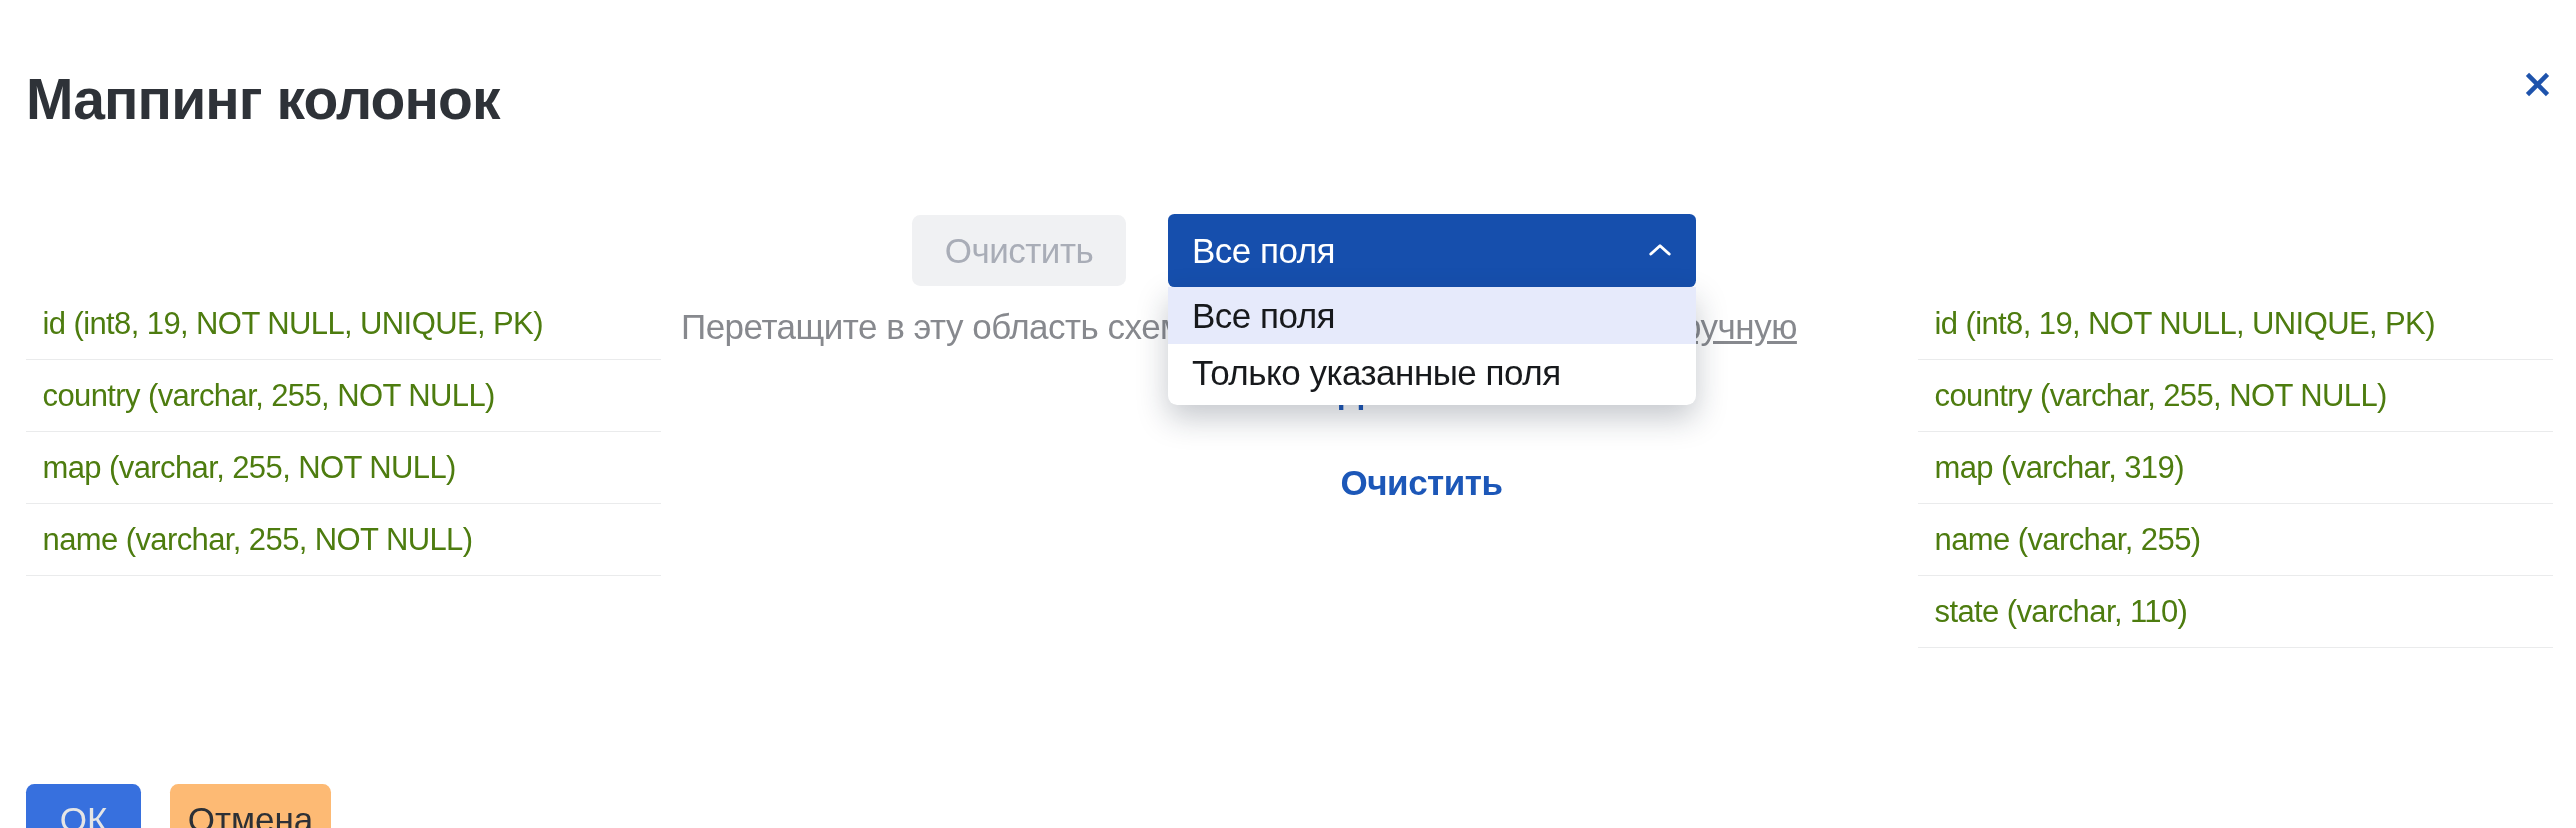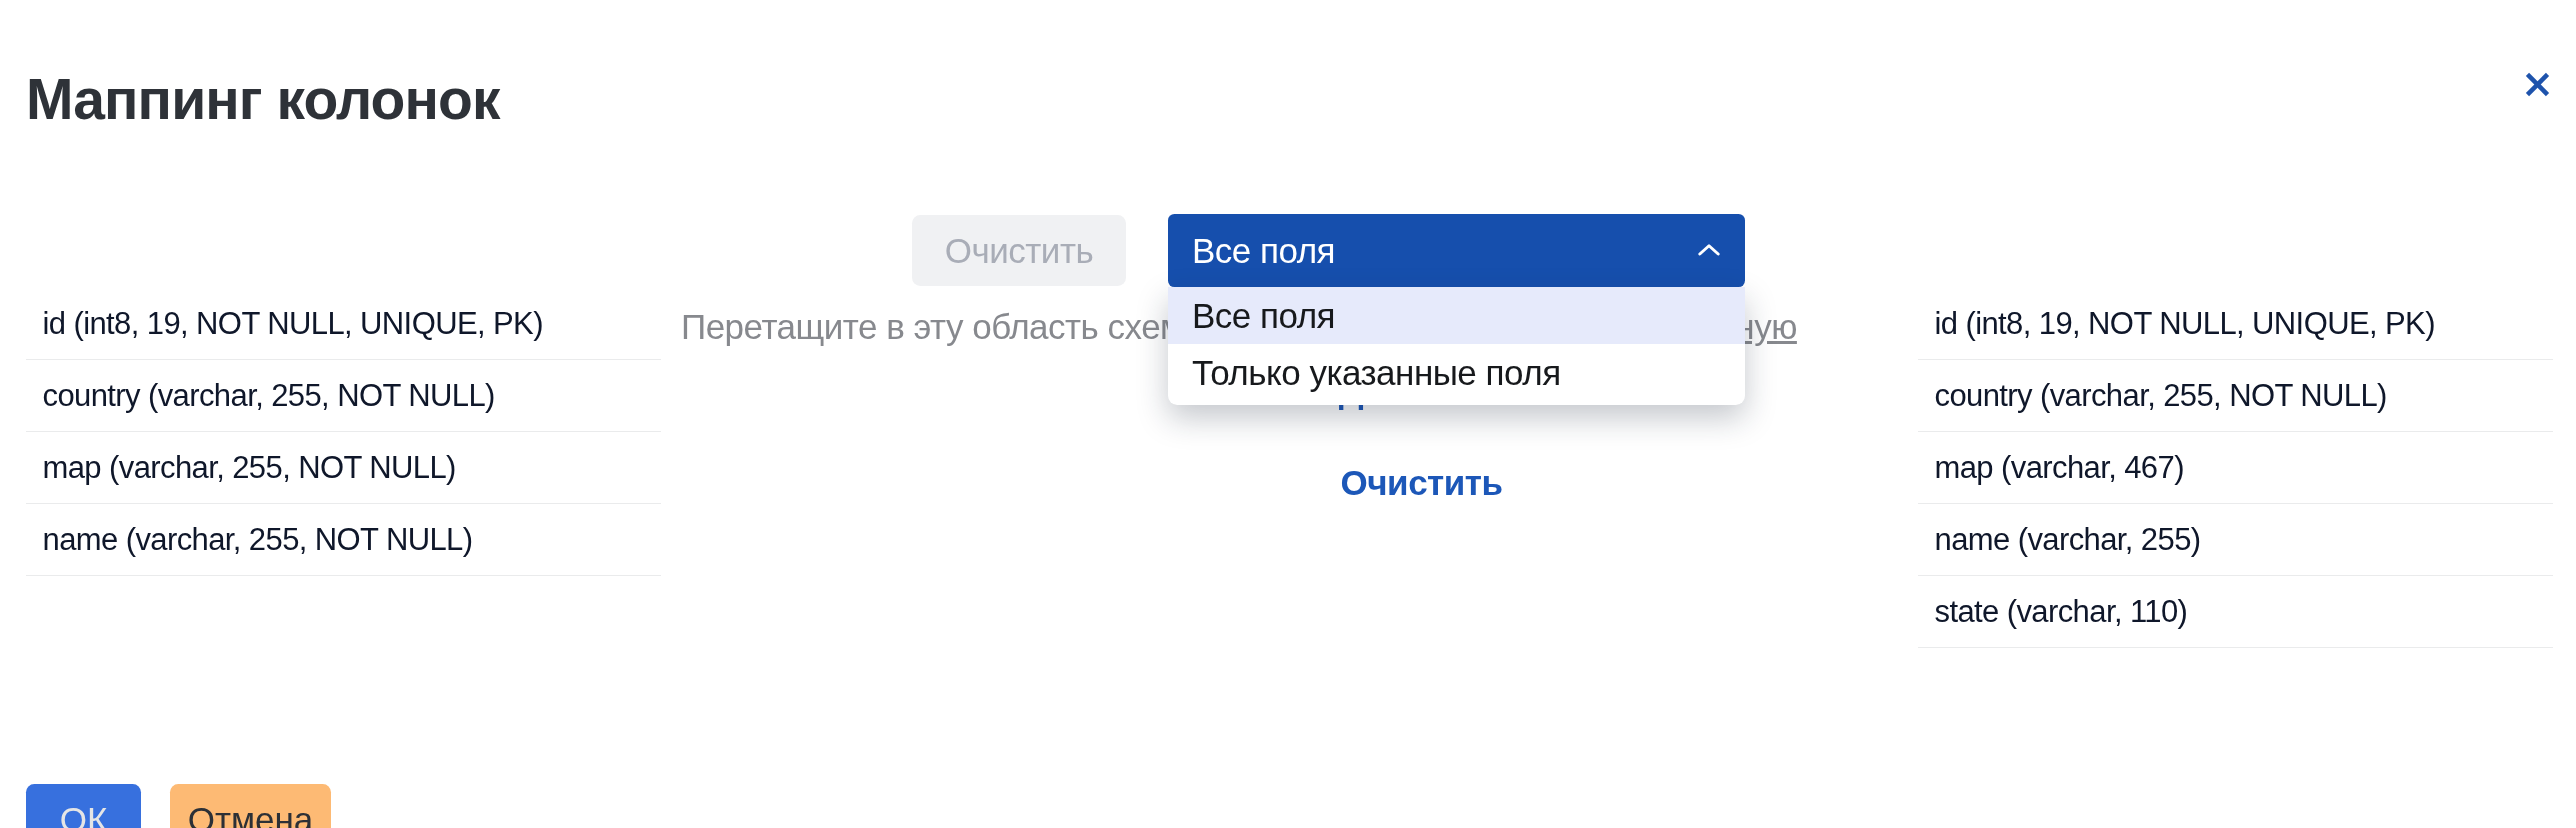--- a/index.html
+++ b/index.html
@@ -23,21 +23,21 @@
   }
   
   .clear-btn-disabled{
     position:absolute;left:912px;top:167px;width:214px;height:71px;
     background:#f0f1f3;border-radius:8.3px;border:none;
     color:#a9adb7;font-size:35px;letter-spacing:-0.5px;
     display:flex;align-items:center;justify-content:center;
     font-family:"Liberation Sans", sans-serif;
   }
   .dropdown{
-    position:absolute;left:1168px;top:166px;width:577px;z-index:5;
+    position:absolute;left:1168px;top:166px;width:528px;z-index:5;
   }
   .dropdown-toggle{
     width:100%;height:73px;background:#164fad;border-radius:6.4px;border:none;
     display:flex;align-items:center;justify-content:space-between;
     padding:0 24px;box-sizing:border-box;cursor:pointer;
     font-family:"Liberation Sans", sans-serif;
   }
   .dropdown-toggle .lbl{color:#ffffff;font-size:35px;letter-spacing:-0.5px;}
   .dropdown-menu{
     position:absolute;top:73px;left:0;width:100%;
@@ -66,21 +66,21 @@
   .add-link{top:323px;}
   .clear-link{top:415px;}
   
   .col-list{position:absolute;top:240px;width:635px;}
   .col-list.left{left:26px;}
   .col-list.right{left:1918px;}
   .col-row{
     height:72px;display:flex;align-items:center;
     border-bottom:1.8px solid #eaebec;
     padding-left:16.5px;box-sizing:border-box;
-    font-size:31px;letter-spacing:-0.6px;color:#0f172a;
+    font-size:31px;letter-spacing:-0.6px;color:#4d7c0f;
     background:transparent;cursor:grab;white-space:nowrap;
   }
   
   .ok-btn{
     position:absolute;left:26px;top:736px;width:115px;height:72px;
     background:#3770de;border:none;border-radius:8.3px;
     color:#e5e5e5;font-size:35px;display:flex;align-items:center;justify-content:center;
     z-index:2;font-family:"Liberation Sans", sans-serif;cursor:pointer;
   }
   .cancel-btn{
@@ -136,21 +136,21 @@
   <div class="col-list left">
       <div class="col-row">id (int8, 19, NOT NULL, UNIQUE, PK)</div>
       <div class="col-row">country (varchar, 255, NOT NULL)</div>
       <div class="col-row">map (varchar, 255, NOT NULL)</div>
       <div class="col-row">name (varchar, 255, NOT NULL)</div>
     </div>
 
   <div class="col-list right">
       <div class="col-row">id (int8, 19, NOT NULL, UNIQUE, PK)</div>
       <div class="col-row">country (varchar, 255, NOT NULL)</div>
-      <div class="col-row">map (varchar, 467)</div>
+      <div class="col-row">map (varchar, 319)</div>
       <div class="col-row">name (varchar, 255)</div>
       <div class="col-row">state (varchar, 110)</div>
     </div>
 
   <div class="bottom-strip"></div>
   <button class="ok-btn">ОК</button>
   <button class="cancel-btn">Отмена</button>
 
 </div>
 

